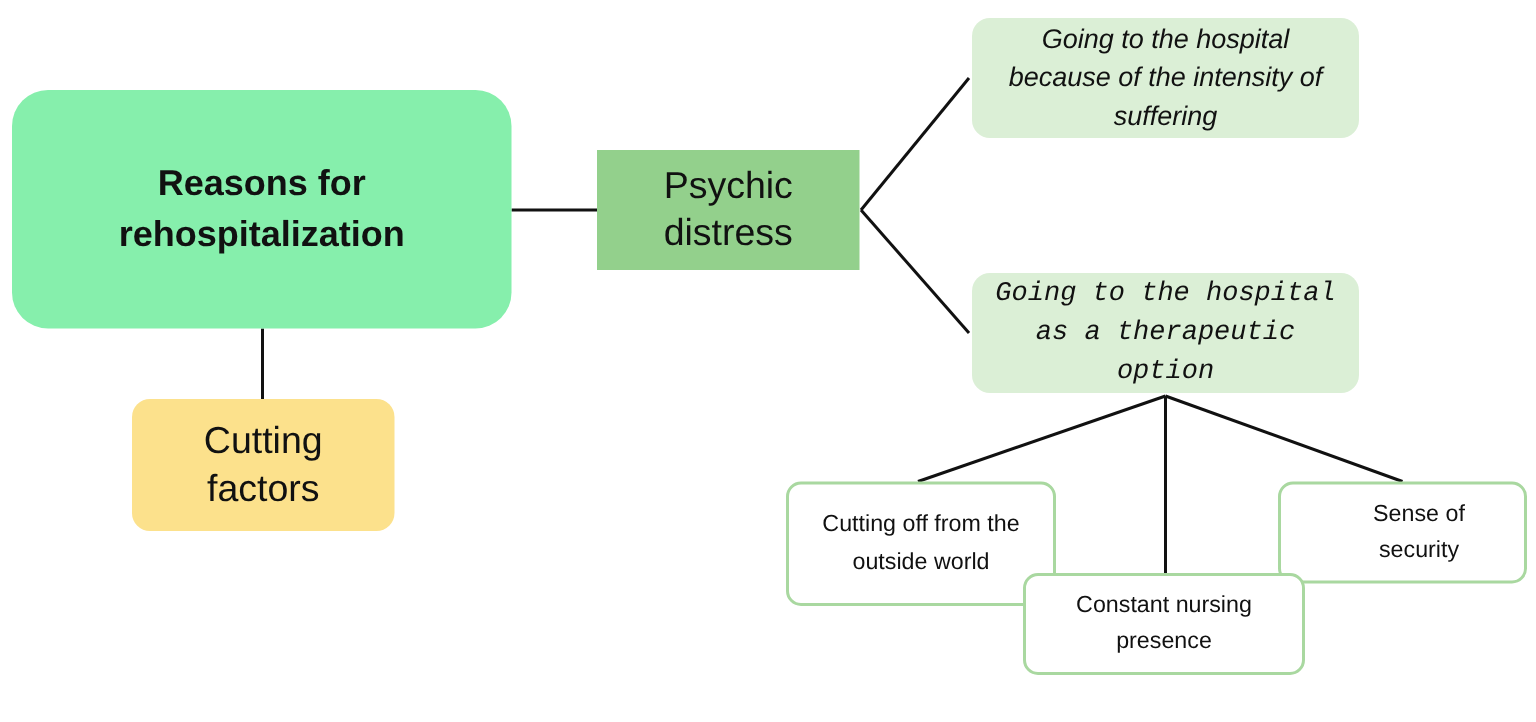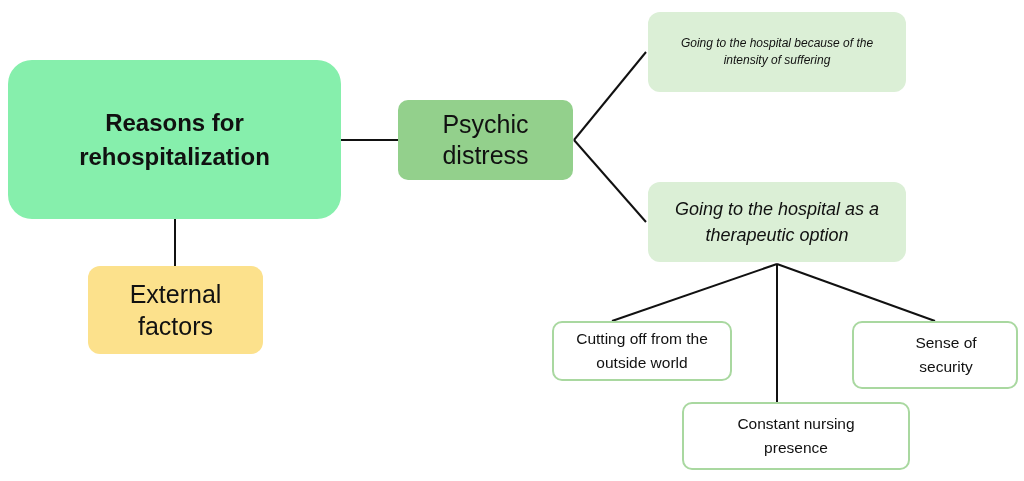--- a/index.html
+++ b/index.html
@@ -4,31 +4,31 @@
 <style>
   html, body { margin:0; padding:0; background:#ffffff; }
   body { width:1024px; height:481px; position:relative; overflow:hidden;
          font-family:"Liberation Sans", "DejaVu Sans", sans-serif; color:#111; }
   svg.links { position:absolute; left:0; top:0; }
   .node { position:absolute; box-sizing:border-box; display:flex; align-items:center;
           justify-content:center; text-align:center; border-radius:14px; line-height:1.3; }
   #n-root { left:8px; top:60px; width:333px; height:159px; background:#86efac;
             font-weight:bold; font-size:24px; border-radius:24px; padding:0 40px; line-height:1.4; }
   #n-psy { left:398px; top:100px; width:175px; height:80px; background:#93d08c;
-           font-size:25px; line-height:1.25; border-radius:10px; }
+           font-size:25px; line-height:1.25; border-radius:0; }
   #n-ext { left:88px; top:266px; width:175px; height:88px; background:#fce18c;
            font-size:25px; line-height:1.3; border-radius:12px; }
   #n-int { left:648px; top:12px; width:258px; height:80px; background:#dbefd6;
-           font-style:italic; font-size:12px; line-height:1.4; border-radius:12px; }
+           font-style:italic; font-size:18px; line-height:1.4; border-radius:12px; }
   #n-ther { left:648px; top:182px; width:258px; height:80px; background:#dbefd6;
             font-style:italic; font-size:18px; line-height:1.45; border-radius:12px; }
   .leaf { background:#ffffff; border:2px solid #a9d8a0; font-size:15.5px; line-height:1.55; border-radius:10px; }
-  #n-cut { left:552px; top:321px; width:180px; height:60px; }
+  #n-cut { left:524px; top:321px; width:180px; height:83px; }
   #n-sec { left:852px; top:321px; width:166px; height:68px;padding-left:22px; }
-  #n-nur { left:682px; top:402px; width:228px; height:68px;text-align:center; }
+  #n-nur { left:682px; top:382px; width:188px; height:68px;text-align:center; }
 </style>
 </head>
 <body>
 
 <svg class="links" width="1024" height="481">
   <line x1="341" y1="140" x2="398" y2="140" stroke="#111" stroke-width="2"></line>
   <line x1="175" y1="219" x2="175" y2="266" stroke="#111" stroke-width="2"></line>
   <line x1="574" y1="140" x2="646" y2="52" stroke="#111" stroke-width="2"></line>
   <line x1="574" y1="140" x2="646" y2="222" stroke="#111" stroke-width="2"></line>
   <line x1="777" y1="264" x2="612" y2="321" stroke="#111" stroke-width="2"></line>
@@ -38,29 +38,29 @@
 
 <div id="n-root" class="node">
   <span>Reasons for rehospitalization</span>
 </div>
 
 <div id="n-psy" class="node">
   <span style="display:block;width:110px;">Psychic distress</span>
 </div>
 
 <div id="n-ext" class="node">
-  <span style="display:block;width:110px;">External factors</span>
+  <span style="display:block;width:110px;">Cutting factors</span>
 </div>
 
 <div id="n-int" class="node">
   <span style="display:block;width:236px;">Going to the hospital because of the intensity of suffering</span>
 </div>
 
 <div id="n-ther" class="node">
-  <span style="display:block;width:236px;">Going to the hospital as a therapeutic option</span>
+  <span style="display:block;width:236px;font-family:Liberation Mono, monospace;">Going to the hospital as a therapeutic option</span>
 </div>
 
 <div id="n-cut" class="node leaf">
   <span style="display:block;width:150px;">Cutting off from the outside world</span>
 </div>
 
 <div id="n-sec" class="node leaf">
   <span style="display:block;width:90px;">Sense of security</span>
 </div>
 

